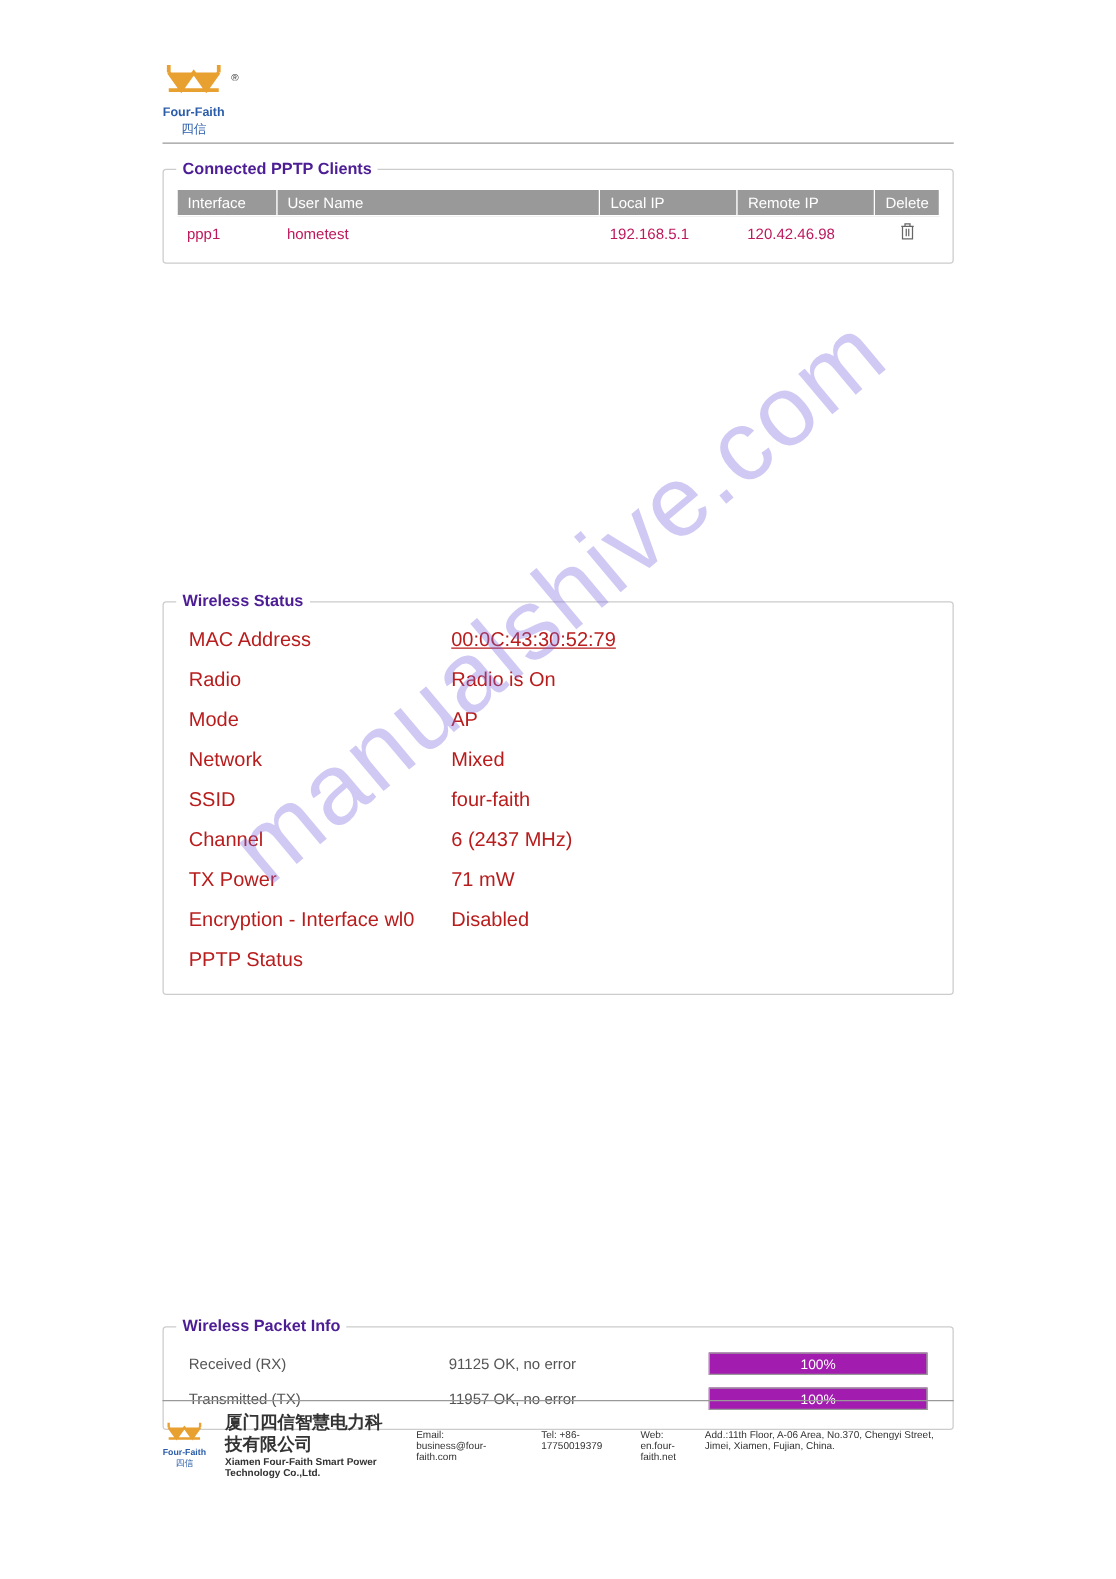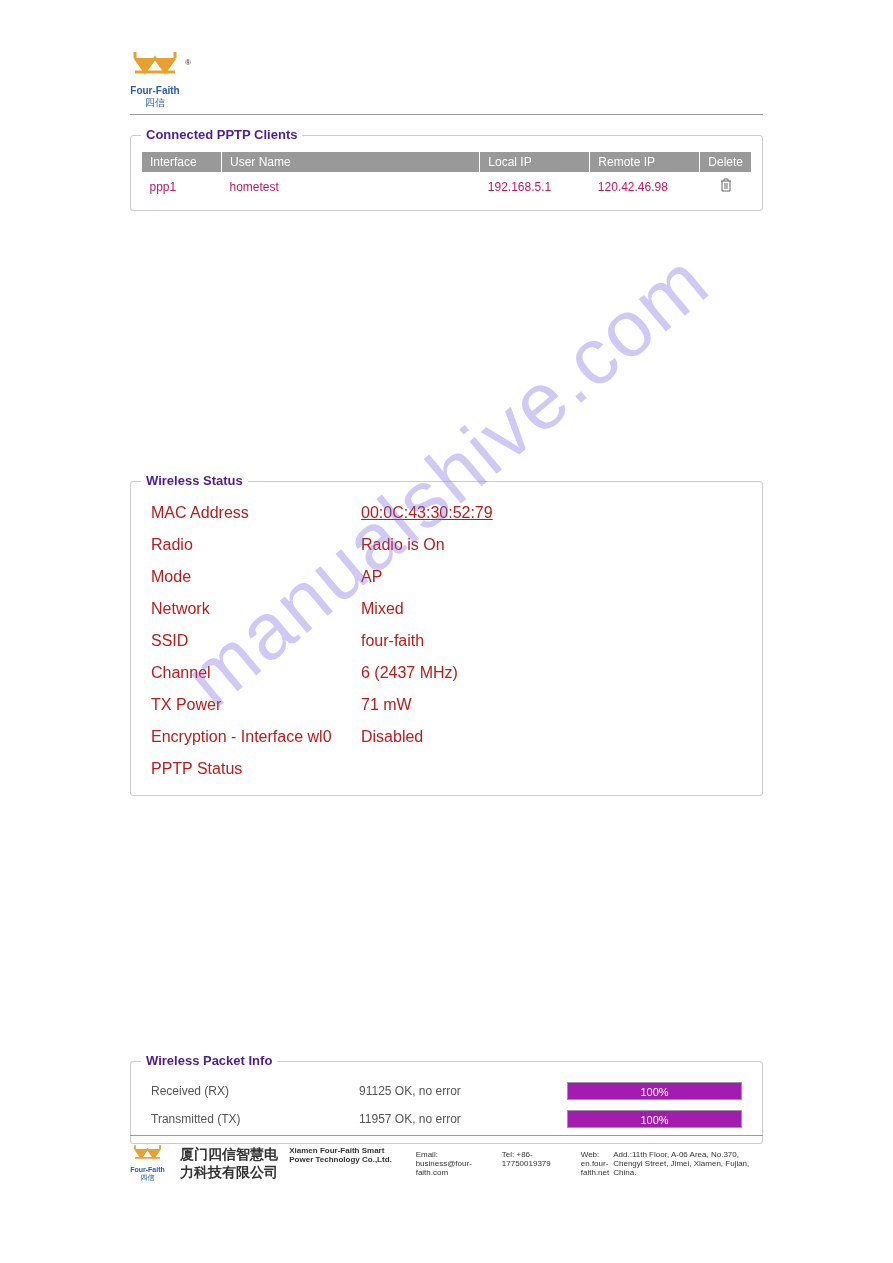--- a/index.html
+++ b/index.html
@@ -140,21 +140,21 @@
       color: #333;
     }
     .footer-logo {
       display: flex;
       flex-direction: column;
       align-items: center;
       margin-right: 15px;
     }
     .footer-company {
       display: flex;
-      flex-direction: row;
+      flex-direction: column;
     }
     .footer-cn {
       font-size: 14px;
       font-weight: bold;
     }
     .footer-en {
       font-size: 8px;
       font-weight: bold;
     }
     .footer-info {

